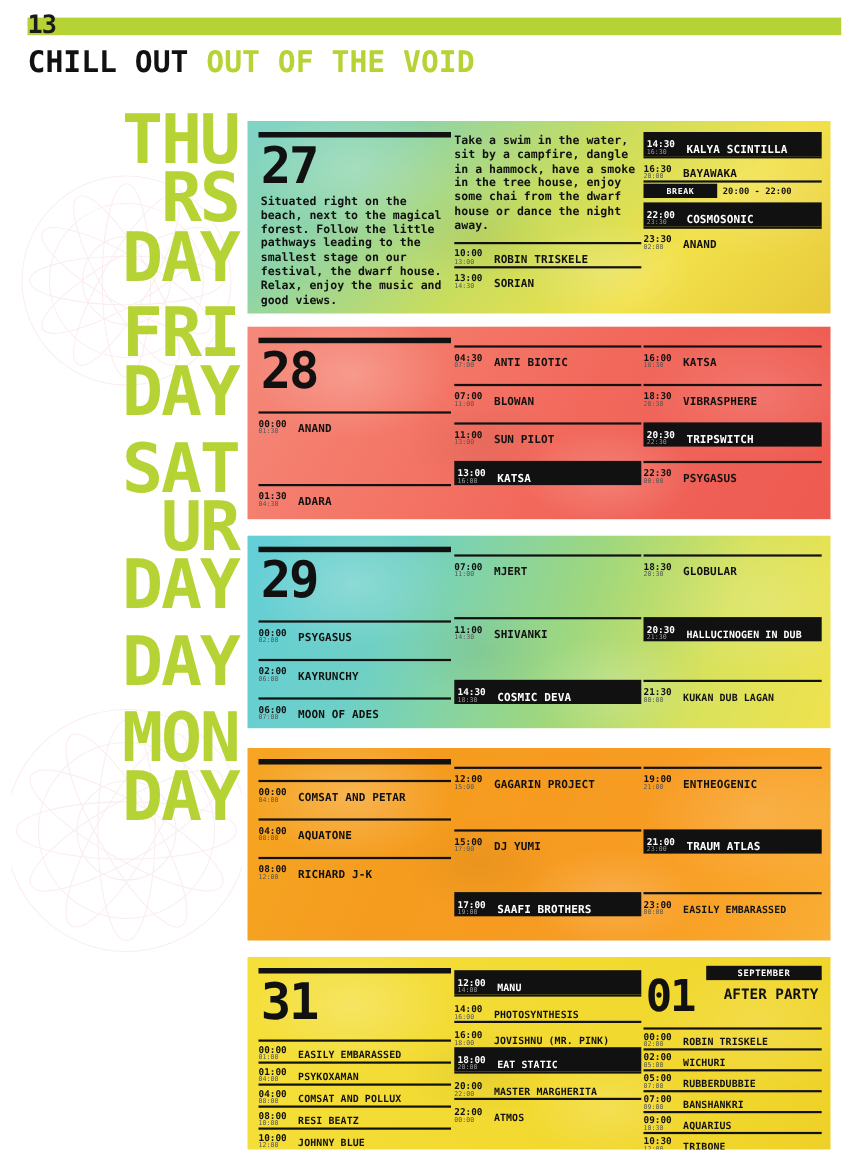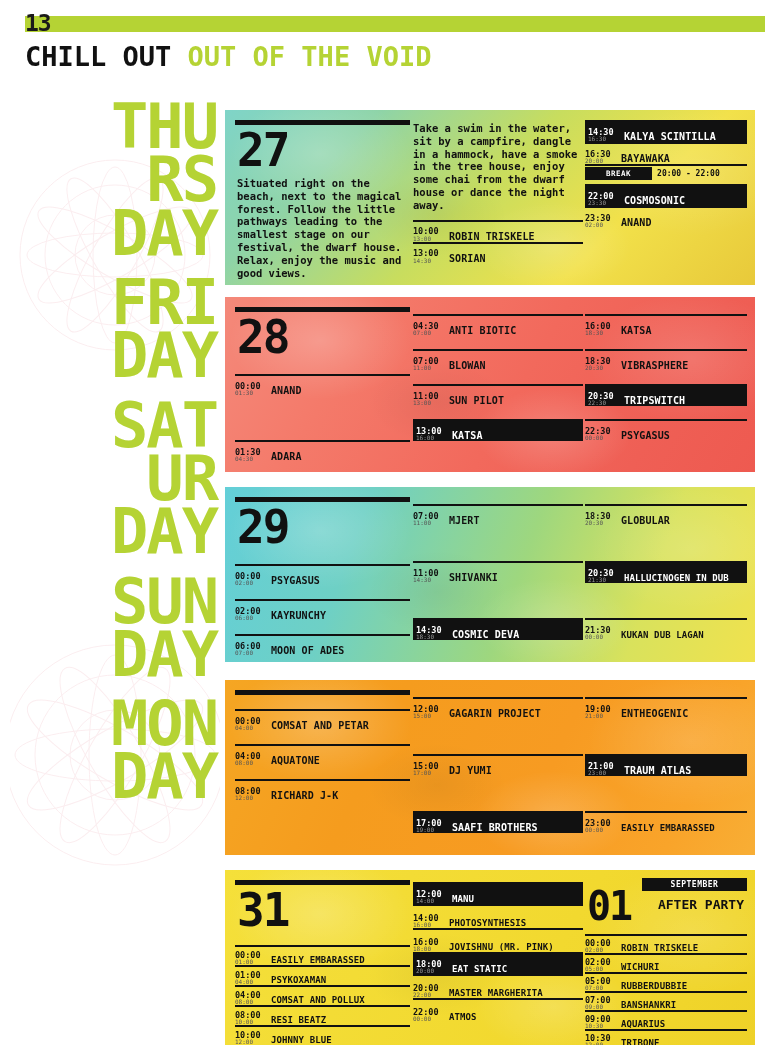--- a/index.html
+++ b/index.html
@@ -231,21 +231,20 @@
     <div class="day-block">
       <div class="day-word">FRI</div>
       <div class="day-word">DAY</div>
     </div>
     <div class="day-block">
       <div class="day-word">SAT</div>
       <div class="day-word">UR</div>
       <div class="day-word">DAY</div>
     </div>
     <div class="day-block">
-      <div class="day-word">SUN</div>
       <div class="day-word">DAY</div>
     </div>
     <div class="day-block">
       <div class="day-word">MON</div>
       <div class="day-word">DAY</div>
     </div>
   </div>
 
   <div class="panel p-thu">
     <div class="tex"></div>

